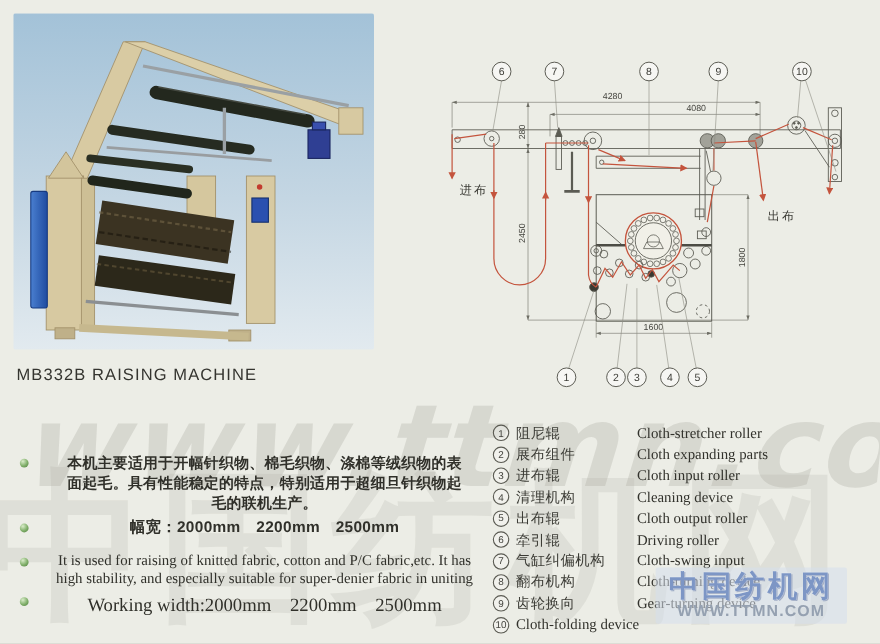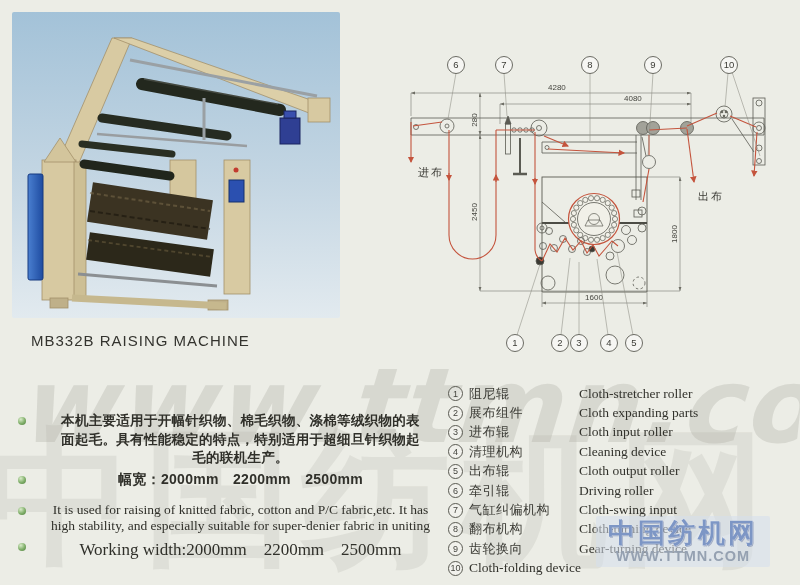--- a/index.html
+++ b/index.html
@@ -12,21 +12,21 @@
   .wm-mid{position:absolute;left:26px;top:346px;width:774px;height:132px;z-index:1;
           font-family:"DejaVu Sans",sans-serif;font-style:italic;font-weight:bold;
           font-size:104px;line-height:120px;letter-spacing:2px;color:rgba(170,172,163,0.32);
           white-space:nowrap;overflow:hidden;transform:skewX(-6deg);}
   .wm-cn{position:absolute;left:-14px;top:418px;width:828px;height:167px;z-index:1;
          font-weight:bold;font-size:148px;line-height:160px;letter-spacing:10px;
          color:rgba(168,172,162,0.20);white-space:nowrap;overflow:hidden;}
   
   .title-block{position:absolute;left:15px;top:329px;z-index:2;color:#2b2b26;}
   .title-zh{font-size:17px;font-weight:bold;letter-spacing:1.5px;}
-  .title-en{font-size:15px;letter-spacing:1px;margin-top:3px;color:#34342f;margin-left:16px;}
+  .title-en{font-size:15px;letter-spacing:1px;margin-top:3px;color:#34342f;}
   
   .desc{position:absolute;left:17px;top:412px;width:430px;z-index:2;color:#30302a;}
   .desc-item{position:relative;padding-left:17px;text-align:center;}
   .desc-item + .desc-item{margin-top:3px;}
   .bullet{position:absolute;left:1px;top:5px;width:8px;height:8px;border-radius:50%;
           background:radial-gradient(circle at 35% 30%, #d9ecc9, #7fae69 55%, #4e7e3d);}
   .zh-text{font-size:13.5px;line-height:18.5px;font-weight:bold;letter-spacing:0.3px;}
   .zh-width{font-size:14px;font-weight:bold;letter-spacing:0.3px;}
   .en-text{font-family:"Liberation Serif",serif;font-size:13.5px;line-height:16.5px;}
   .en-width{font-family:"Liberation Serif",serif;font-size:17px;}

